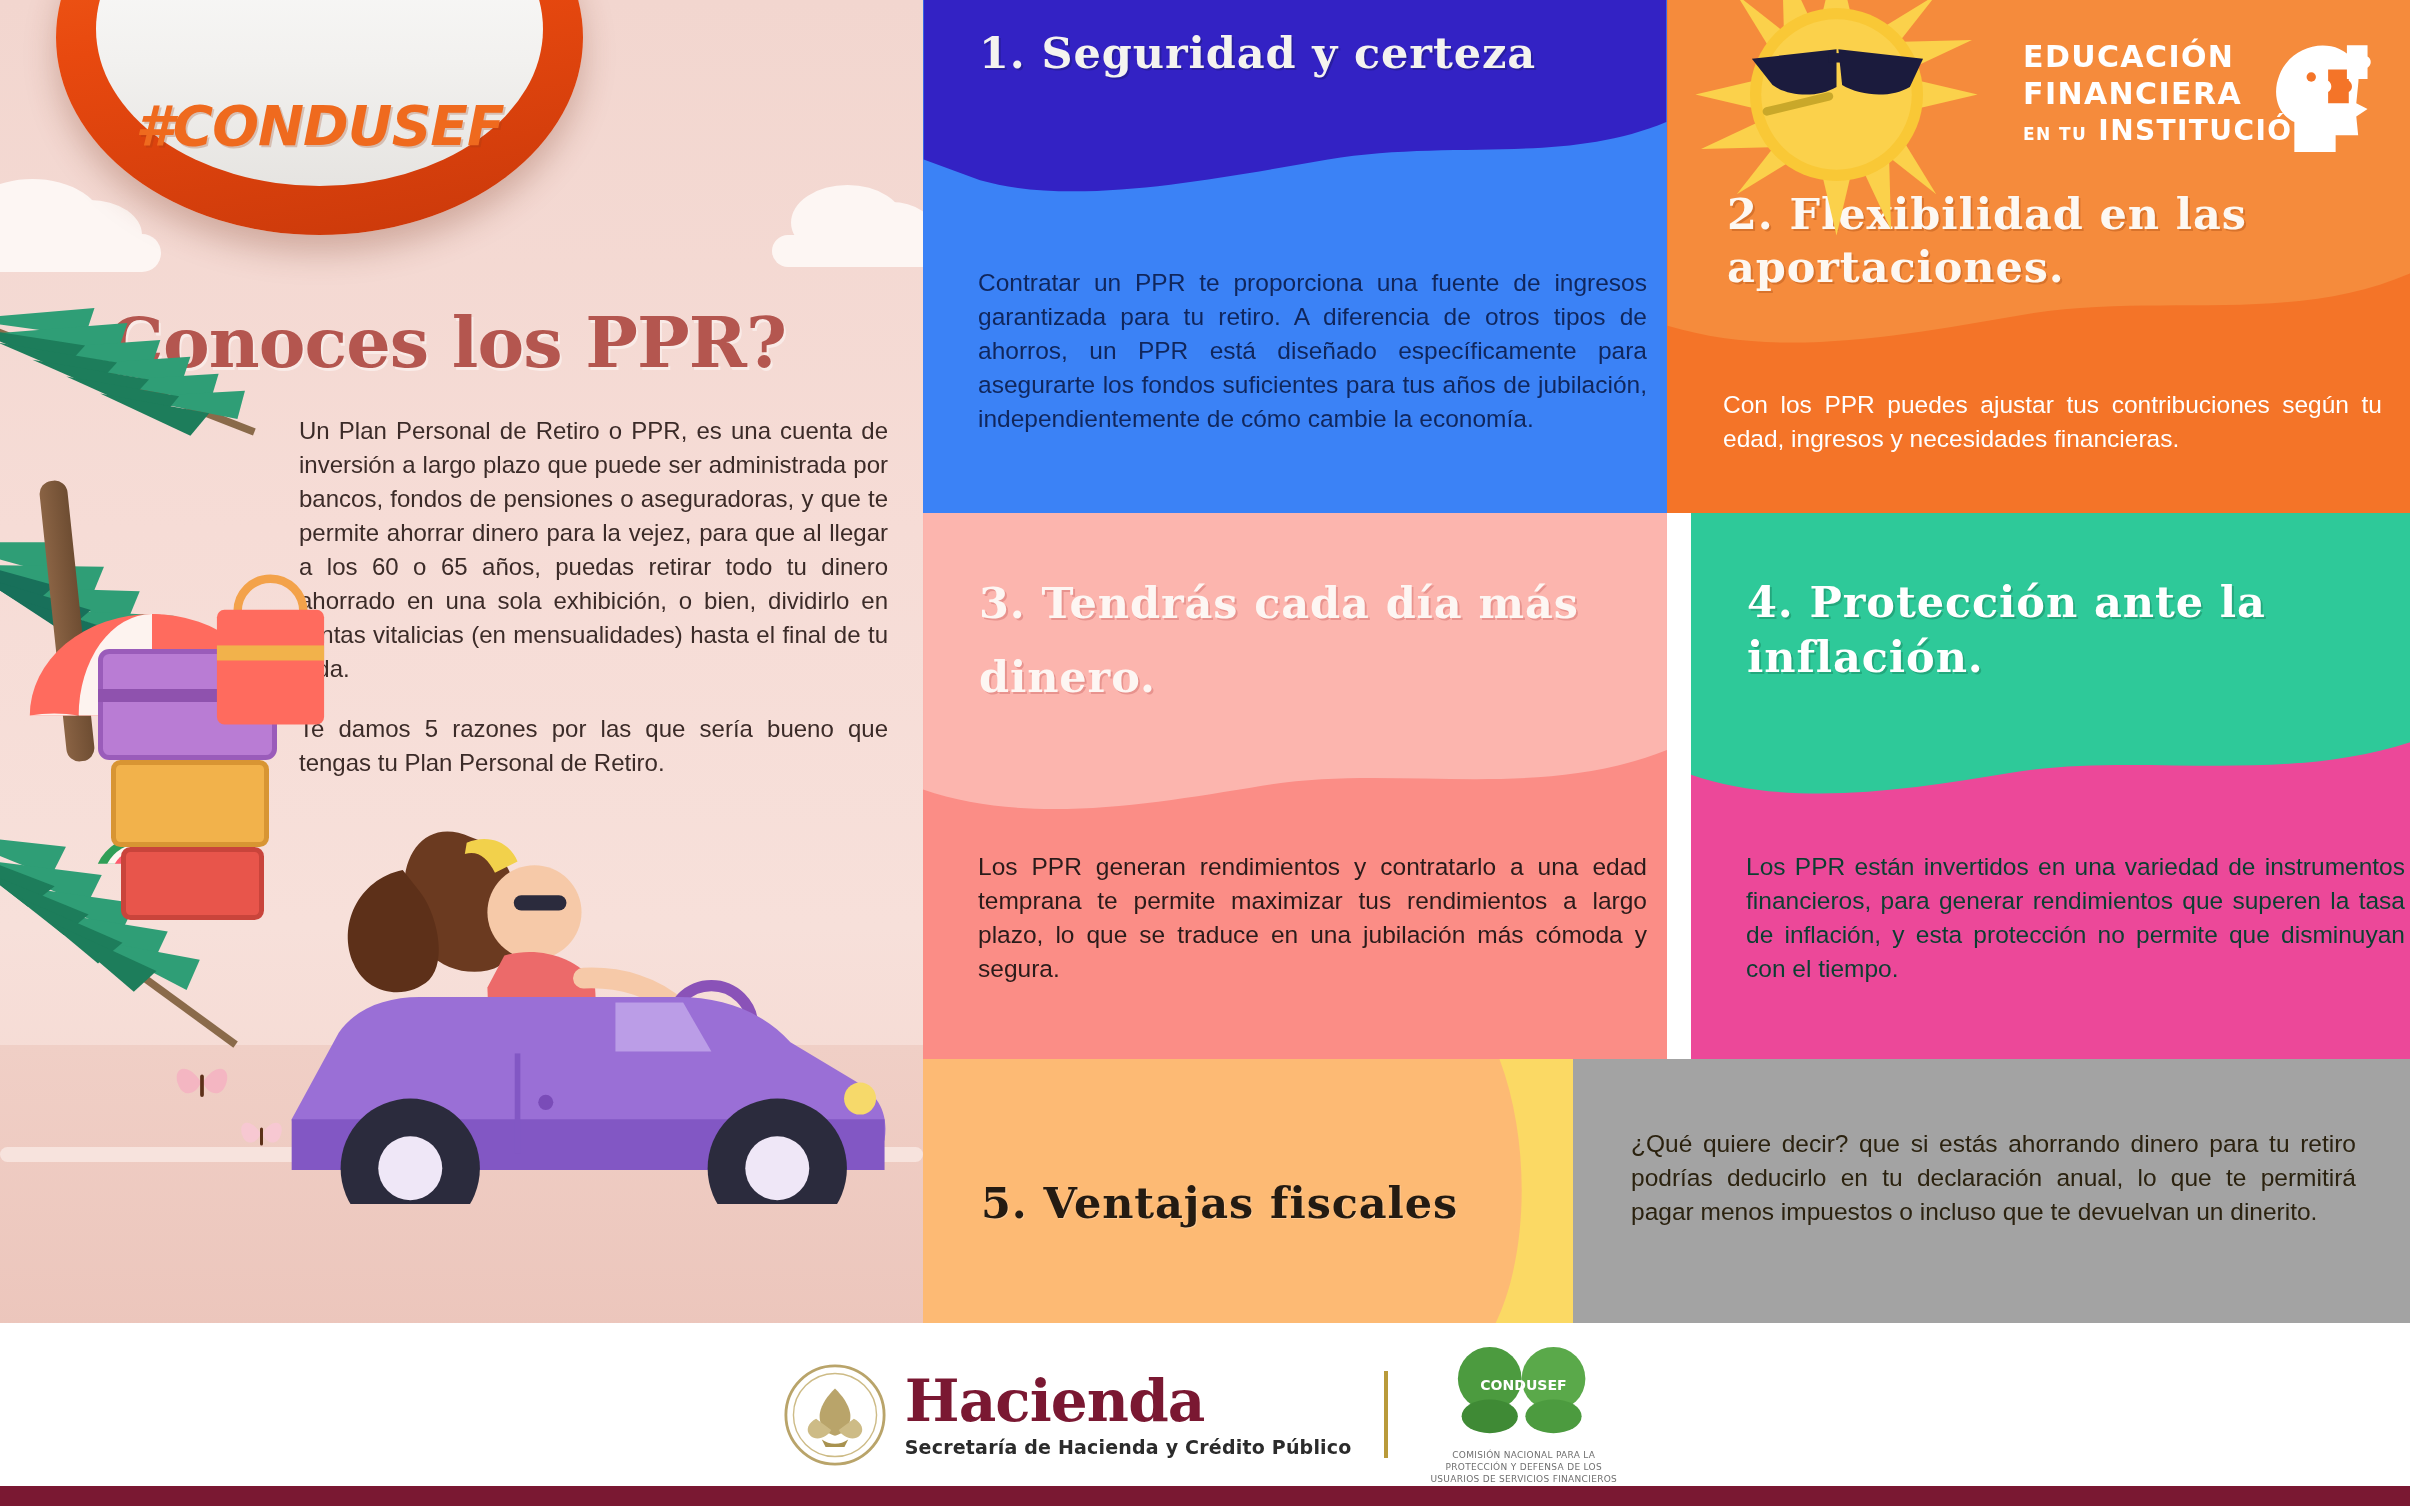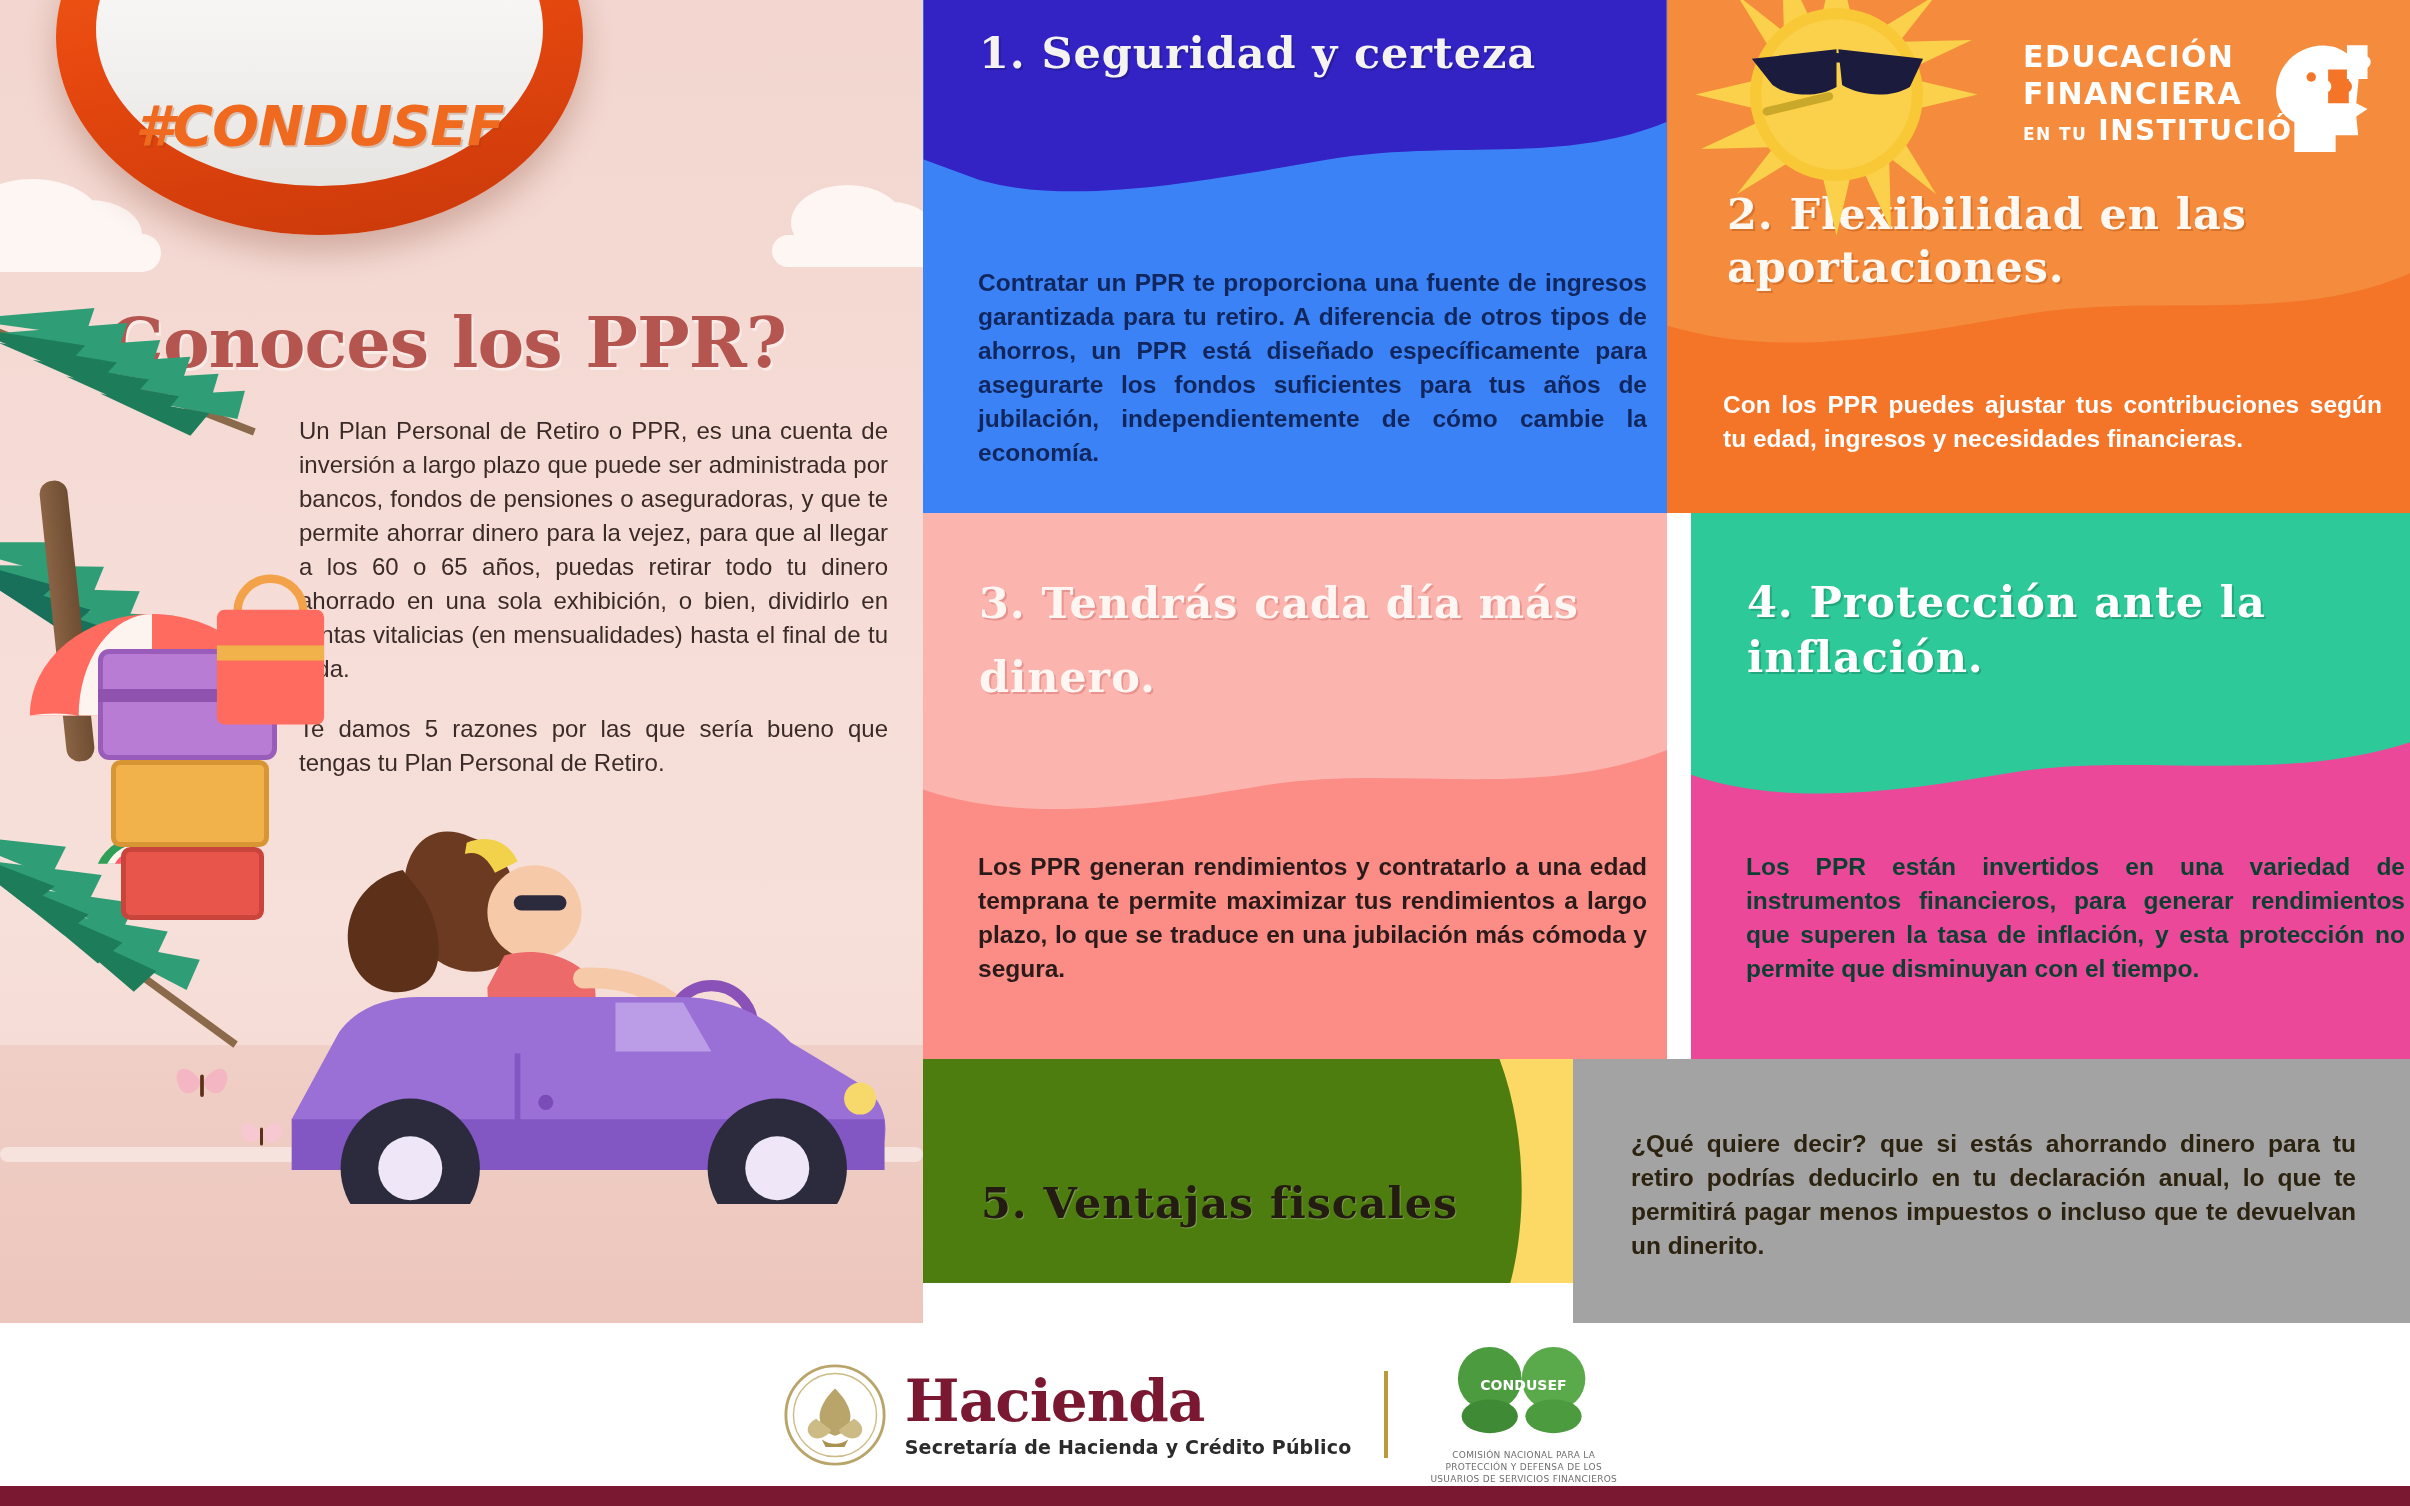--- a/index.html
+++ b/index.html
@@ -81,38 +81,37 @@
   }
 
   
   .grid { position:absolute; left:923px; top:0; width:1488px; height:1323px; }
   .cell { position:absolute; overflow:hidden;padding-left:48px; }
 
   .c1 { left:0;    top:0;    width:744px; height:513px; background:#3b82f6; }
   .c2 { left:744px;top:0;    width:744px; height:513px; background:#f47428; }
   .c3 { left:0;    top:513px;width:744px; height:546px; background:#fb8d86; }
   .c4 { left:768px;top:513px;width:884px; height:546px; background:#ec4899; }
-  .c5 { left:0;    top:1059px;width:650px;height:224px; background:#4d7c0f; }
+  .c5 { left:0;    top:1059px;width:650px;height:264px; background:#fdba74; }
   .c6 { left:650px;top:1059px;width:838px;height:264px; background:#a3a3a3; }
 
   .blob { position:absolute; }
 
   .cell-title {
     position:absolute;
     font-family:"DejaVu Serif", serif;
     font-weight:bold;
     letter-spacing:0.9px;
     z-index:5;
   }
   .cell-body {
     position:absolute;
     font-family:"Liberation Sans", sans-serif;
     text-align:justify;
     z-index:5;
-    font-weight:bold;
   }
 
   
   .t1 { left:56px; top:28px; width:650px; font-size:43px; color:#f4f3ef;
         text-shadow:1.9px 1.9px 0 rgba(20,20,90,.35); }
   .b1 { left:55px; top:266px; width:669px; font-size:24.5px; line-height:34px; color:#10265c; }
 
   
   .t2 { left:60px; top:188px; width:659px; font-size:43px; line-height:53px;
         color:#fdf8f2; text-shadow:1.9px 1.9px 0 rgba(150,60,10,.30); }

